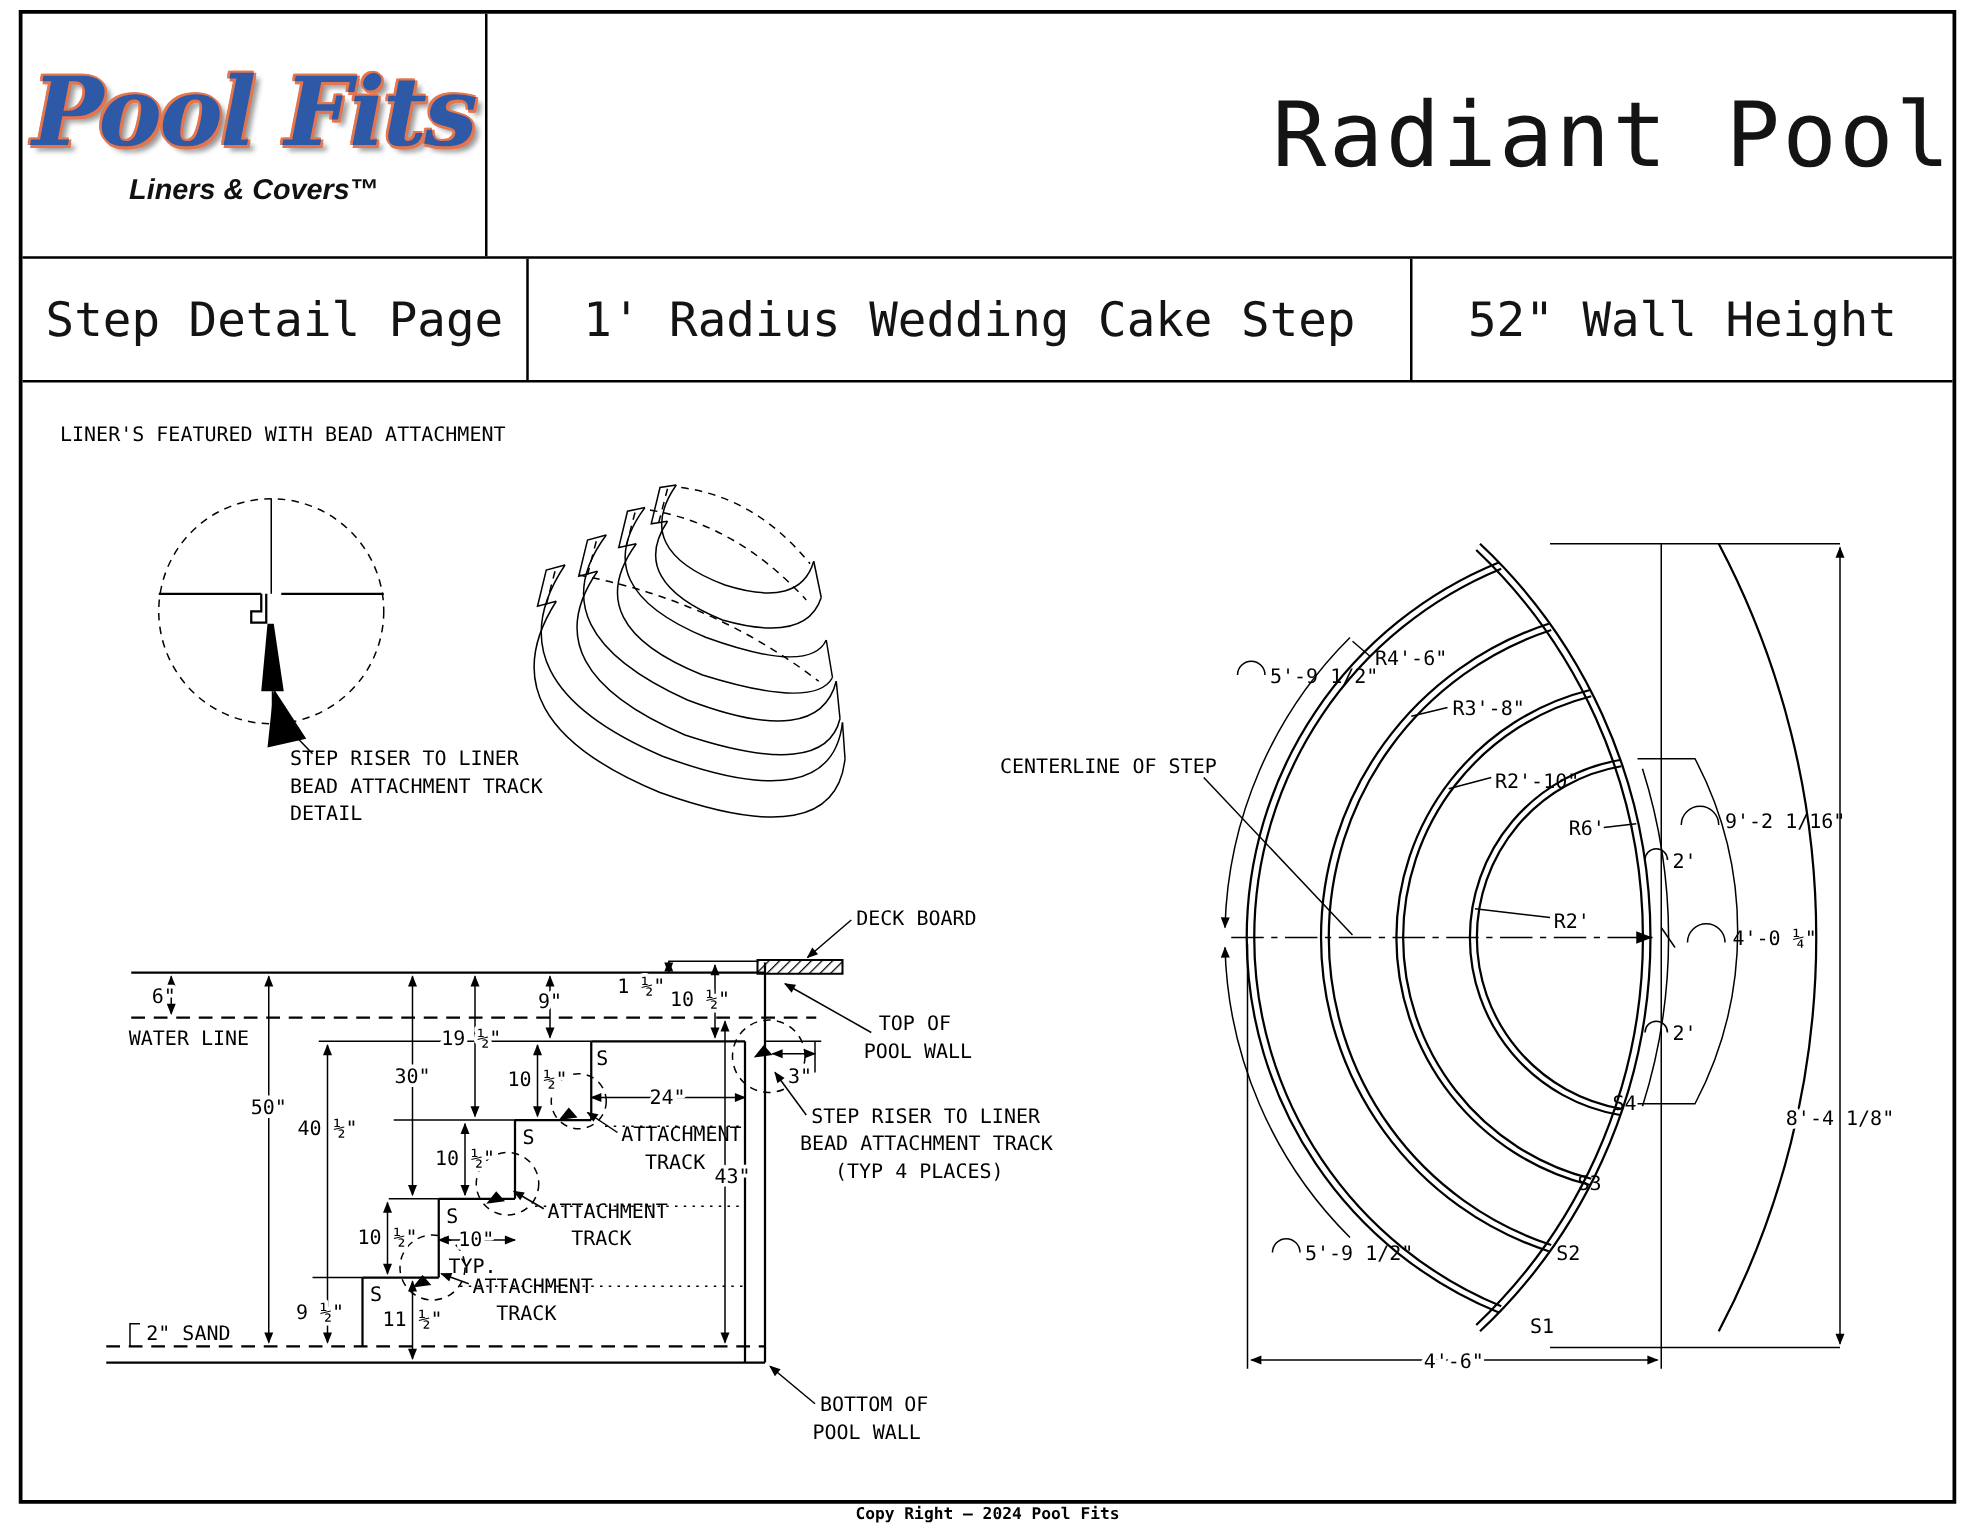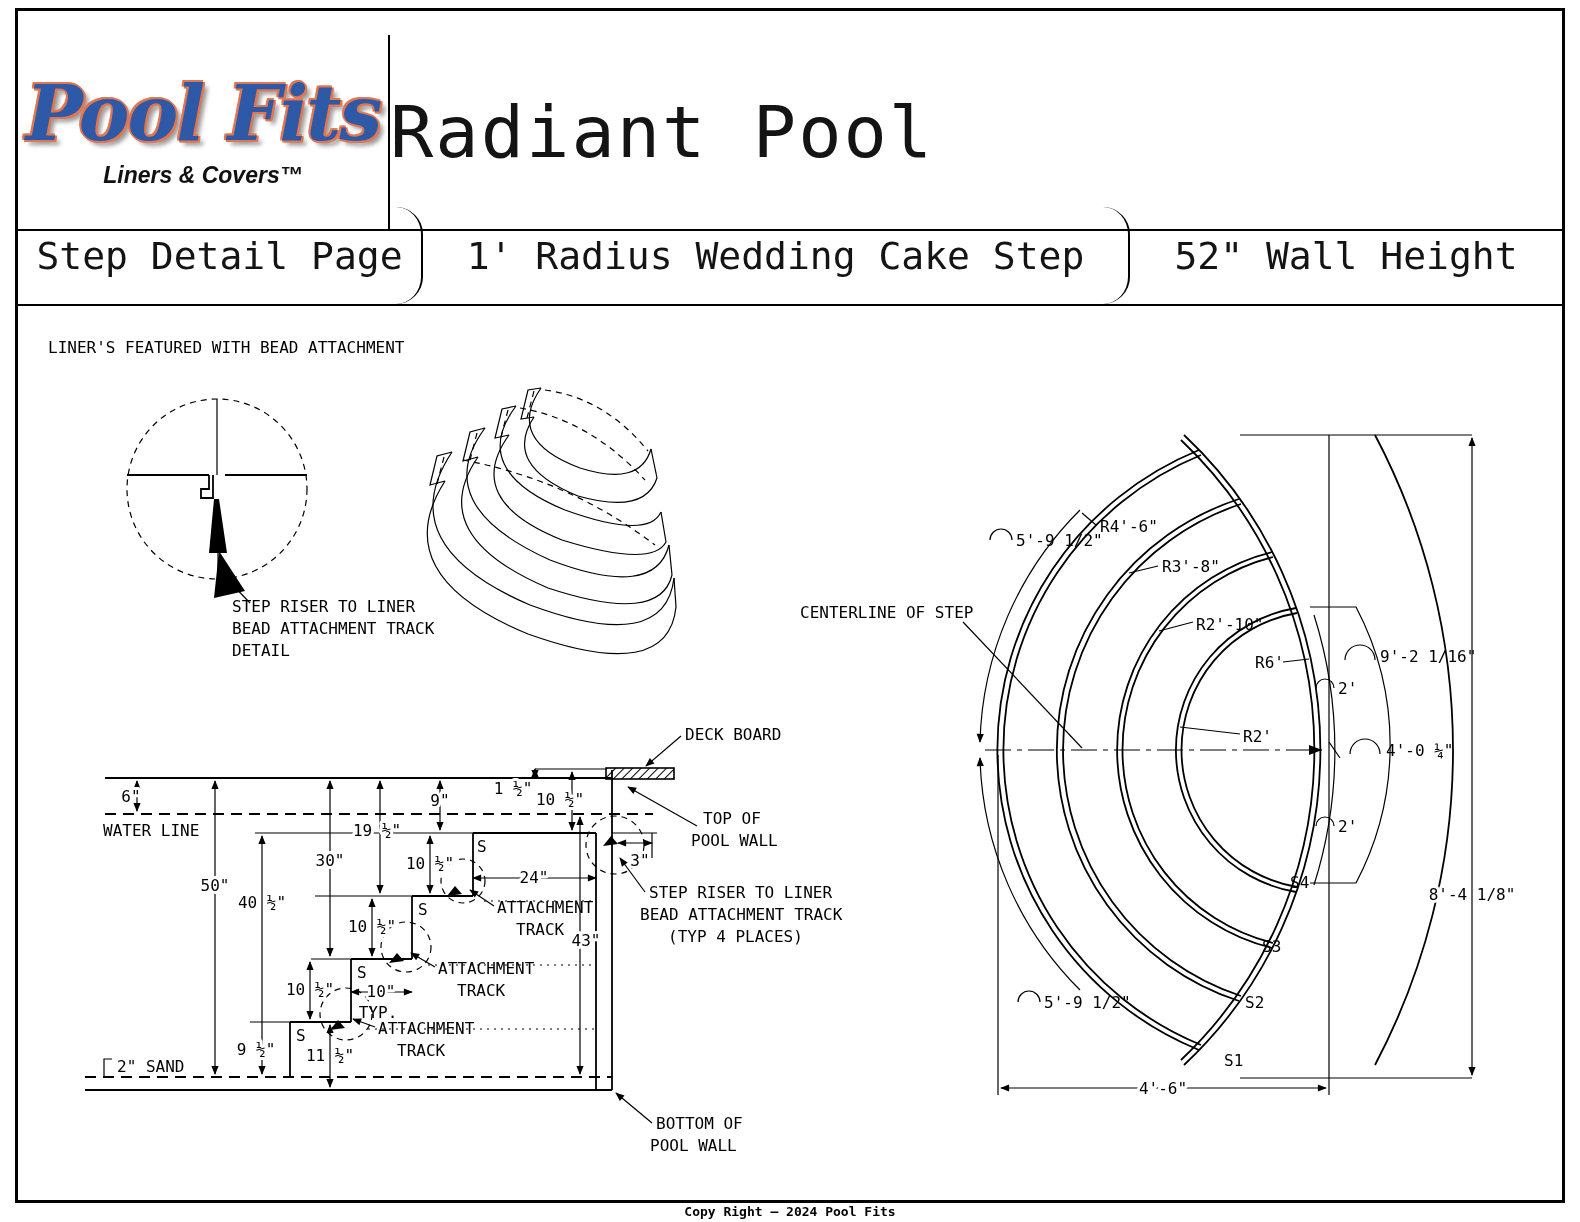--- a/index.html
+++ b/index.html
@@ -1,33 +1,33 @@
 <!DOCTYPE html>
 <html><head>
 <meta charset="utf-8">
 <style>
   html,body{margin:0;padding:0;background:#fff;}
   .page{position:relative;width:1580px;height:1222px;background:#fff;overflow:hidden;
         font-family:"DejaVu Sans Mono",monospace;color:#000;}
   .frame{position:absolute;left:15px;top:8px;width:1544px;height:1189px;border:3px solid #000;}
-  .header-row{position:absolute;left:0;top:0;width:100%;height:194px;display:flex;border-bottom:2px solid #000;margin-top:24px;}
+  .header-row{position:absolute;left:0;top:0;width:100%;height:194px;display:flex;border-bottom:2px solid #000;}
   .logo-cell{width:370px;border-right:2px solid #000;display:flex;flex-direction:column;
              align-items:center;justify-content:center;}
   .logo-script{font-family:"DejaVu Serif",serif;font-style:italic;font-weight:bold;font-size:76px;
                line-height:1;color:#2e59a6;letter-spacing:-2px;
                text-shadow:-2px 0 #e4764f,2px 0 #e4764f,0 -2px #e4764f,0 2px #e4764f,
                2px 2px #e4764f,-2px -2px #e4764f,5px 5px 4px #9b9b9b;}
   .logo-tag{font-family:"Liberation Sans",sans-serif;font-weight:bold;font-style:italic;
             font-size:23px;color:#111;margin-top:10px;letter-spacing:0;}
-  .title-cell{flex:1;display:flex;flex-direction:column;align-items:flex-start;justify-content:center;gap:11px;}
+  .title-cell{flex:1;display:flex;flex-direction:column;align-items:flex-end;justify-content:center;gap:11px;}
   .cad-big{font-family:"DejaVu Sans Mono",monospace;font-size:72px;line-height:1.04;
            letter-spacing:2px;white-space:nowrap;color:#141414;}
   .sub-row{position:absolute;left:0;top:196px;width:100%;height:97px;display:flex;border-bottom:2px solid #000;}
   .sub-cell{display:flex;align-items:center;justify-content:center;font-size:38px;
-            font-family:"DejaVu Sans Mono",monospace;white-space:nowrap;color:#141414;border-radius:27px;}
+            font-family:"DejaVu Sans Mono",monospace;white-space:nowrap;color:#141414;}
   .sub-1{width:403px;border-right:2px solid #000;}
   .sub-2{width:705px;border-right:2px solid #000;}
   .sub-3{flex:1;}
   svg.drawing{position:absolute;left:15px;top:303px;}
   svg .ln{stroke:#000;stroke-width:1.8;fill:none;}
   svg .thin{stroke:#000;stroke-width:1.2;fill:none;}
   svg .dash{stroke-dasharray:11 7;}
   svg .dashsm{stroke-dasharray:6 5;}
   svg .dot{stroke-dasharray:2 5;}
   svg .cdash{stroke-dasharray:26 6 5 6;}

